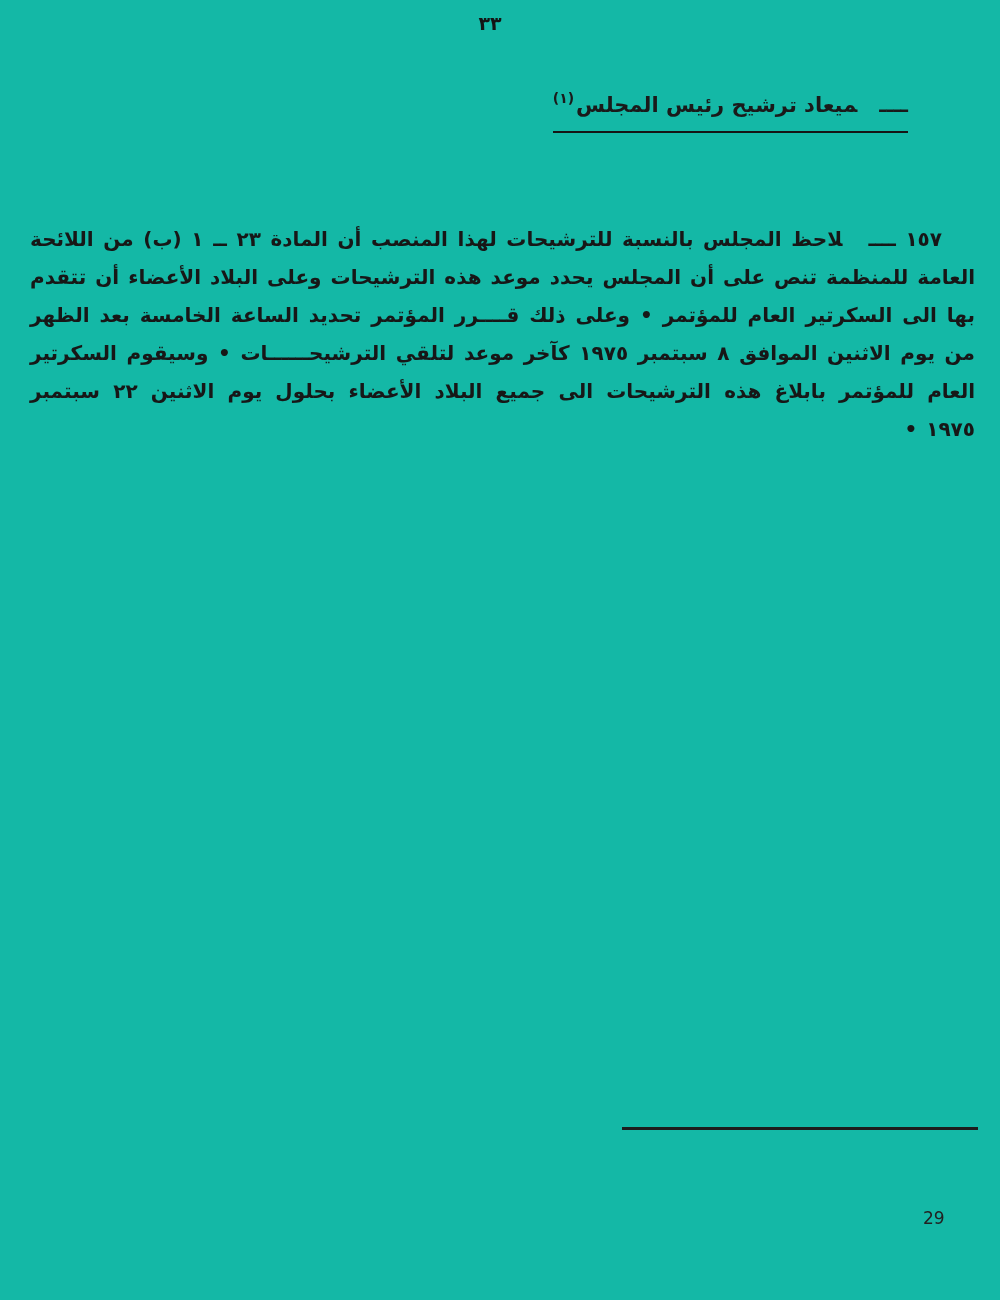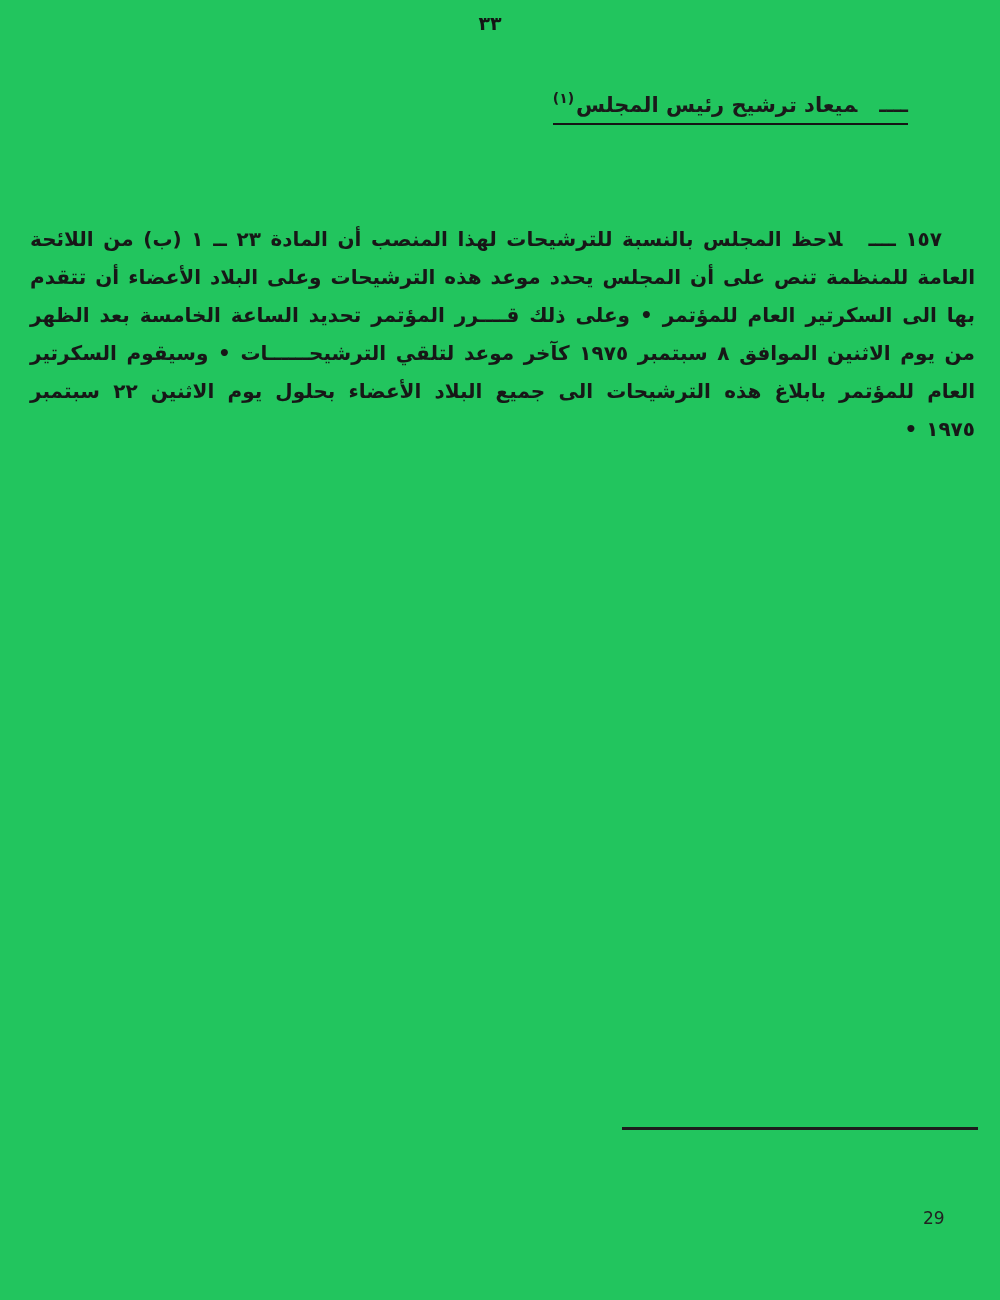--- a/index.html
+++ b/index.html
@@ -4,21 +4,21 @@
 <style>
   html, body {
     margin: 0;
     padding: 0;
     background: #f4f3ef;
   }
   .page {
     position: relative;
     width: 1000px;
     height: 1300px;
-    background: #22c55e;
+    background: #14b8a6;
     overflow: hidden;
     font-family: "DejaVu Sans", sans-serif;
     color: #1a1a1a;
     direction: rtl;
   }
   
   .page-num-top {
     position: absolute;
     top: 12px;
     left: 430px;
@@ -34,21 +34,21 @@
     position: absolute;
     top: 90px;
     right: 92px;
     font-size: 21px;
     font-weight: bold;
     white-space: nowrap;
   }
   .heading-underline {
     display: inline-block;
     border-bottom: 2px solid #151515;
-    padding-bottom: 6px;
+    padding-bottom: 14px;
   }
   .heading-dash {
     margin-left: 22px;
   }
   .fn-ref {
     font-size: 14px;
     vertical-align: 9px;
     margin-right: 2px;
   }
   

